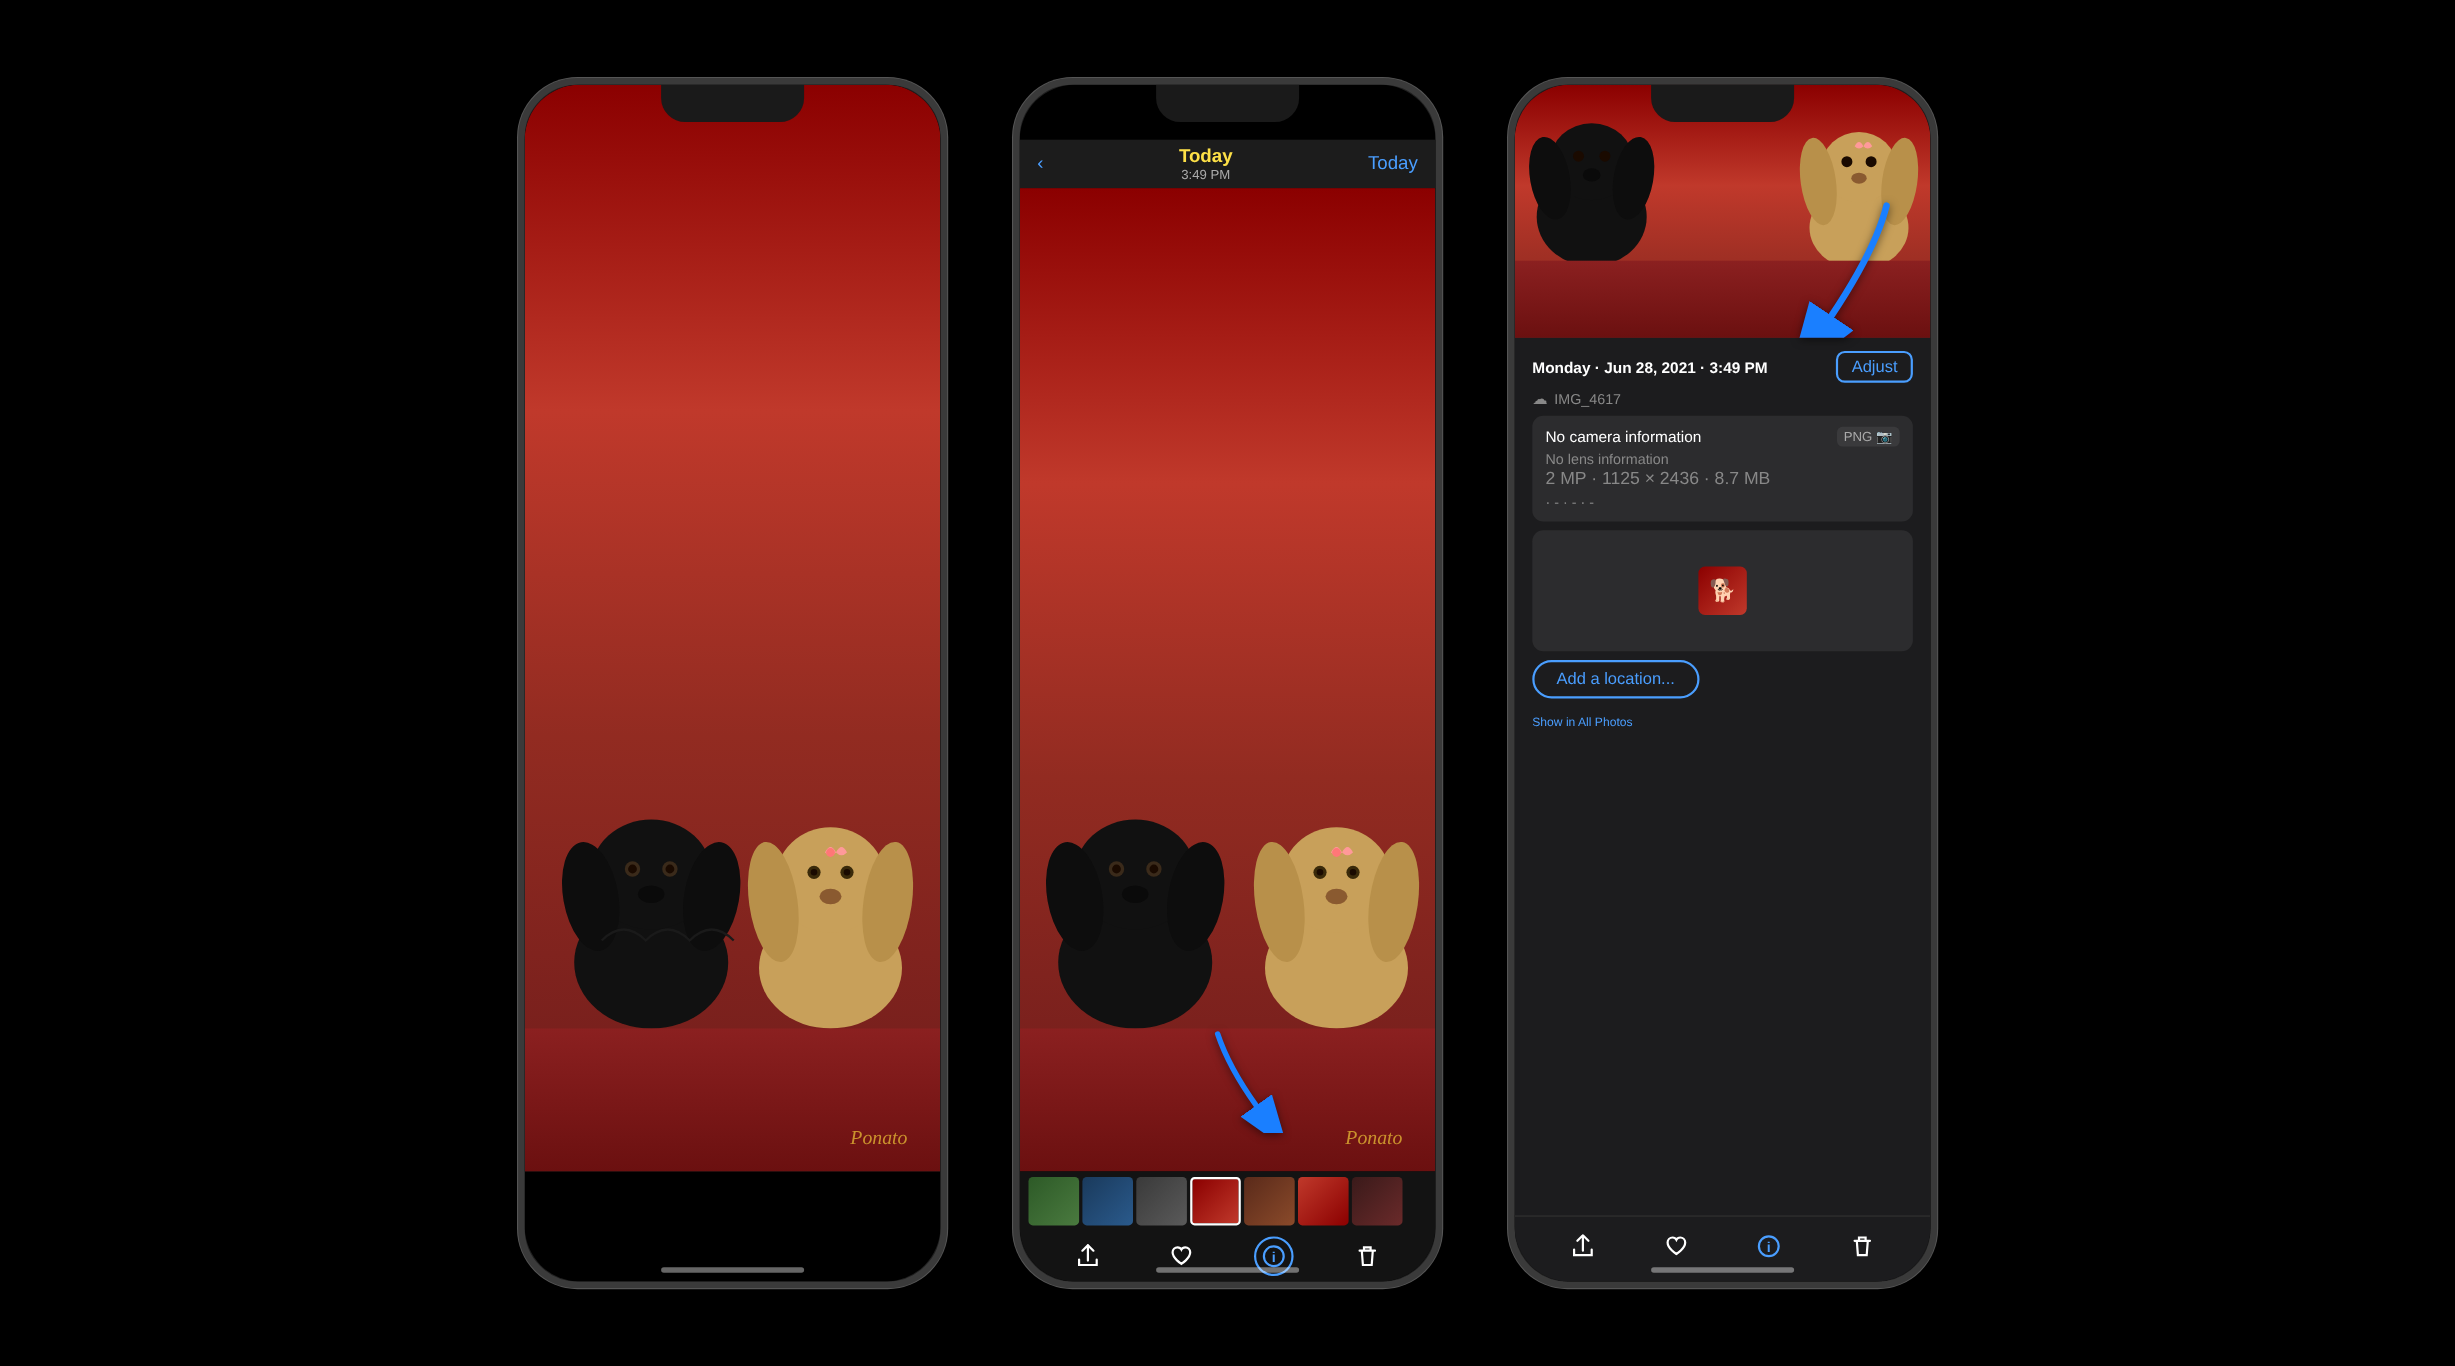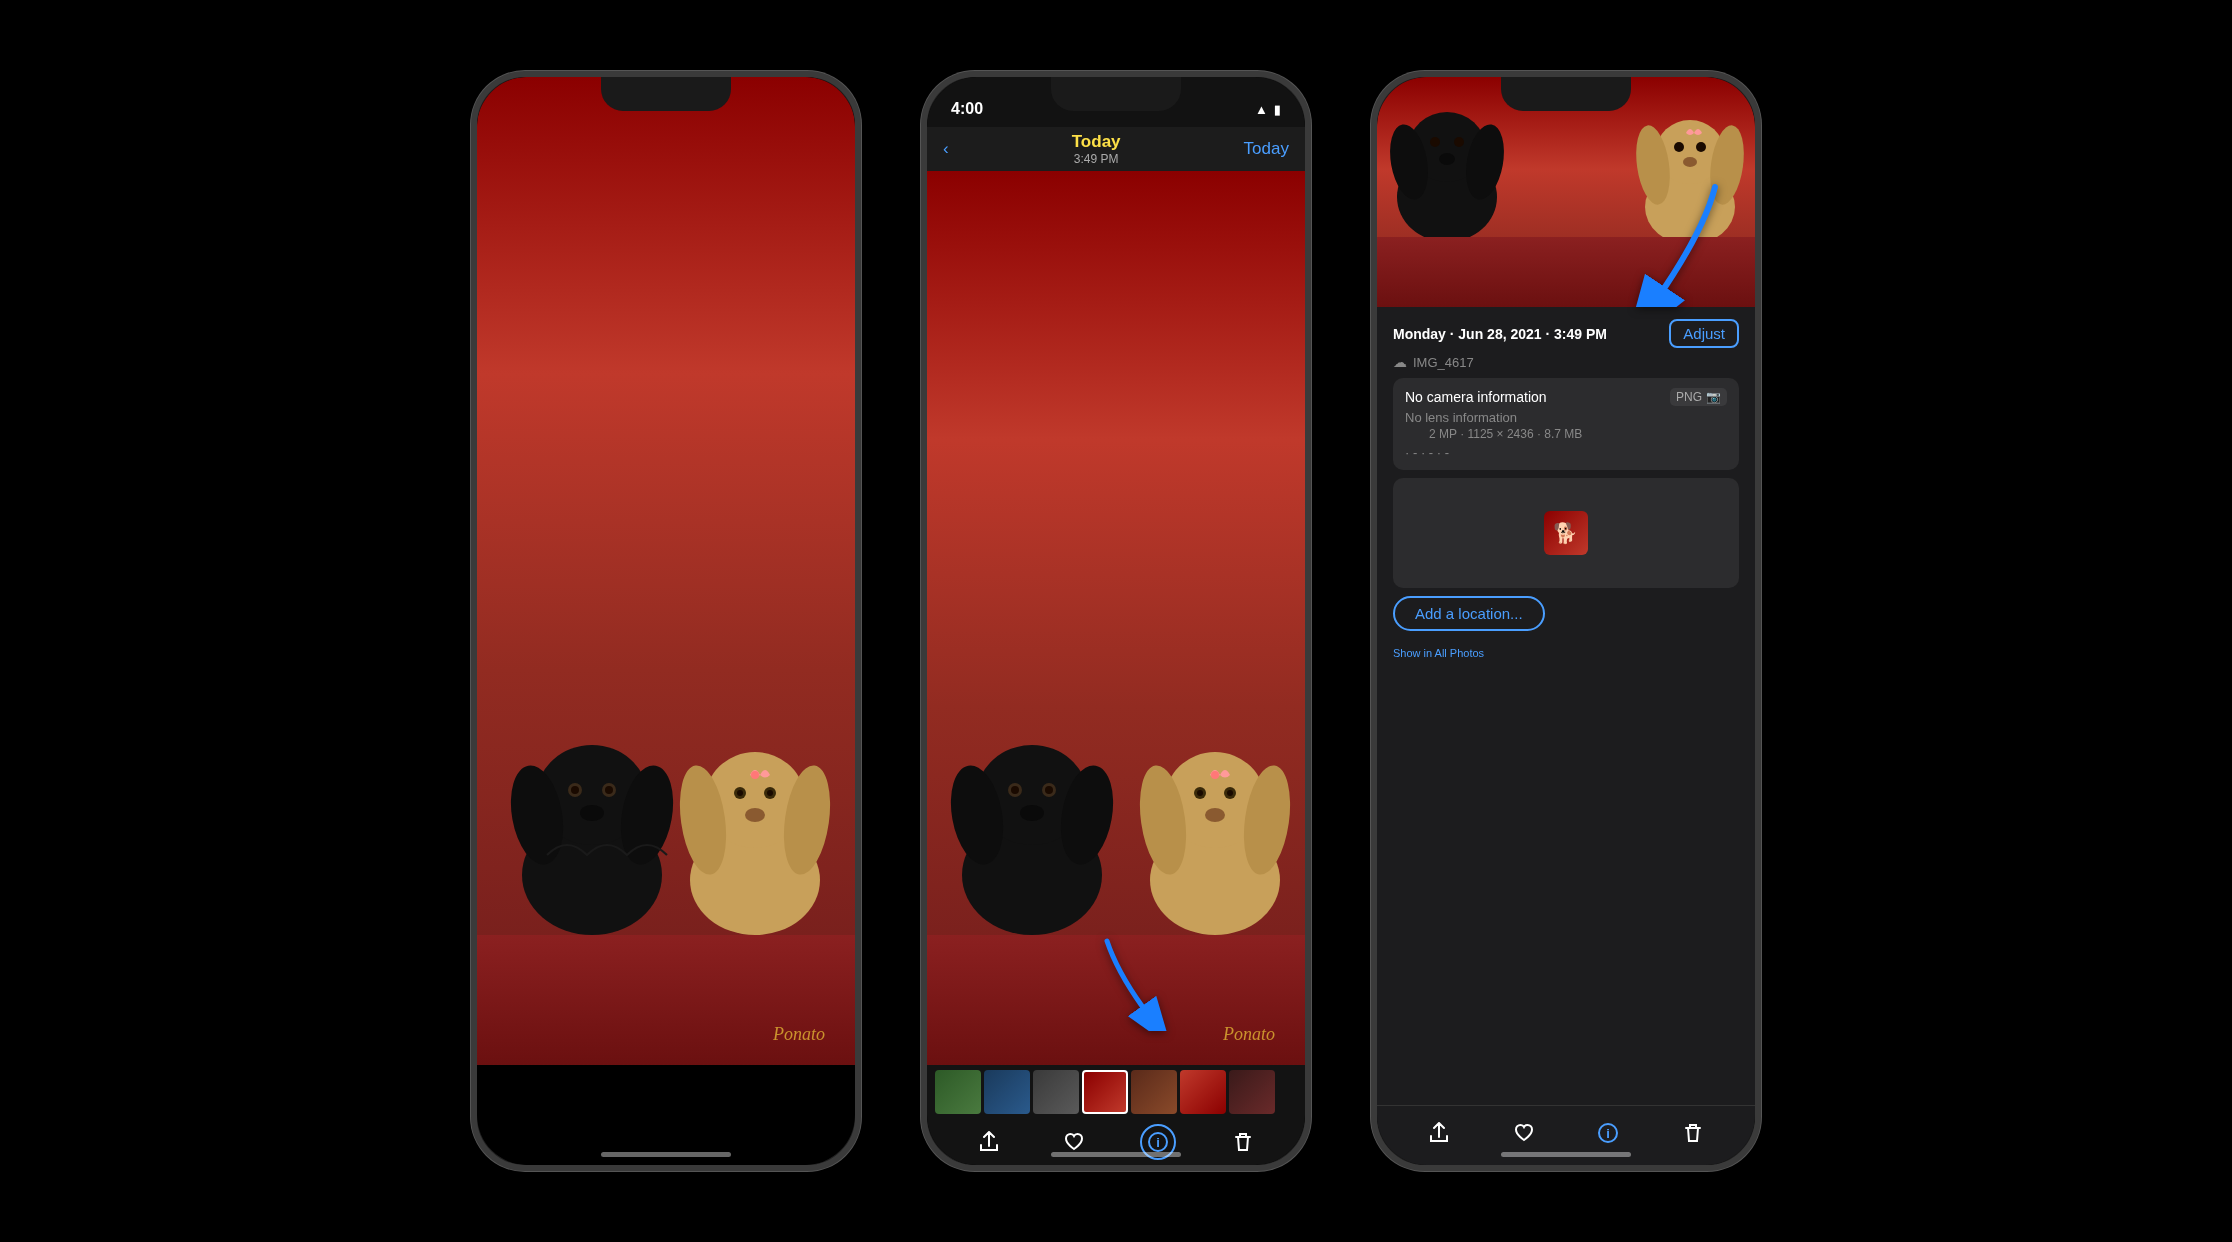--- a/index.html
+++ b/index.html
@@ -299,23 +299,22 @@
       align-items: center;
       gap: 4px;
     }
     .info-lens {
       color: #888;
       font-size: 13px;
       margin-top: 4px;
     }
     .info-specs {
       color: #888;
-      font-size: 12px;
+      font-size: 16px;
       margin-top: 2px;
-      margin-left: 24px;
     }
     .info-dashes {
       color: #888;
       font-size: 13px;
       margin-top: 4px;
     }
     .map-area {
       background: #2c2c2e;
       border-radius: 10px;
       height: 110px;
@@ -418,27 +417,20 @@
         <div class="signature">Ponato</div>
       </div>
     </div>
     <div class="home-indicator"></div>
   </div>
 </div>
 
 <div class="phone" id="phone2">
   <div class="phone-screen">
 
-    <div class="status-bar" style="background:rgba(20,20,20,0.9);">
-      <span class="status-time">4:00</span>
-      <div class="status-icons">
-        <span>▲</span>
-        <span>▮</span>
-      </div>
-    </div>
 
     <div class="nav-bar">
       <span class="nav-back">‹</span>
       <div class="nav-title-block">
         <div class="nav-title">Today</div>
         <div class="nav-subtitle">3:49 PM</div>
       </div>
       <span class="nav-edit">Today</span>
     </div>
 

